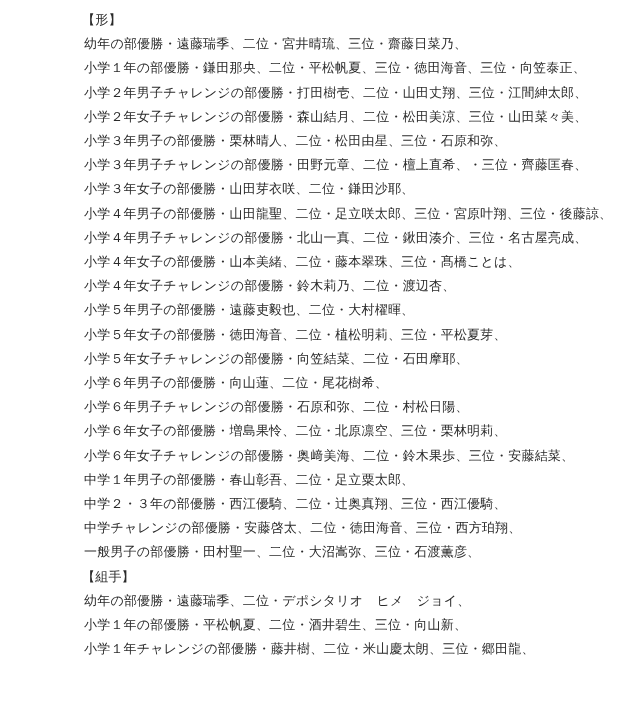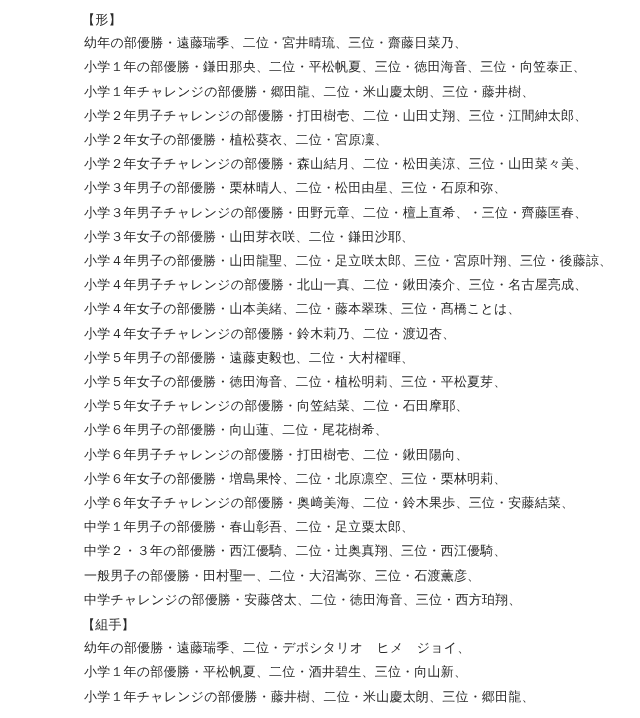--- a/index.html
+++ b/index.html
@@ -23,53 +23,50 @@
       color: #2a2a2a;
       line-height: 24.2px;
       letter-spacing: 0.2px;
     }
     .section-heading {
       white-space: nowrap;
       margin-left: -2px;
     }
     .result-line {
       white-space: nowrap;
-      font-family: Liberation Mono, monospace;
     }
   </style>
 </head>
 <body>
 
 <div class="page">
   <div>
     <div class="section-heading">【形】</div>
     <div class="result-line">幼年の部優勝・遠藤瑞季、二位・宮井晴琉、三位・齋藤日菜乃、</div>
     <div class="result-line">小学１年の部優勝・鎌田那央、二位・平松帆夏、三位・徳田海音、三位・向笠泰正、</div>
-    <div class="result-line">小学１年チャレンジの部優勝・郷田龍、二位・米山慶太朗、三位・藤井樹、</div>
     <div class="result-line">小学２年男子チャレンジの部優勝・打田樹壱、二位・山田丈翔、三位・江間紳太郎、</div>
-    <div class="result-line">小学２年女子の部優勝・植松葵衣、二位・宮原凜、</div>
     <div class="result-line">小学２年女子チャレンジの部優勝・森山結月、二位・松田美涼、三位・山田菜々美、</div>
     <div class="result-line">小学３年男子の部優勝・栗林晴人、二位・松田由星、三位・石原和弥、</div>
     <div class="result-line">小学３年男子チャレンジの部優勝・田野元章、二位・檀上直希、・三位・齊藤匡春、</div>
     <div class="result-line">小学３年女子の部優勝・山田芽衣咲、二位・鎌田沙耶、</div>
     <div class="result-line">小学４年男子の部優勝・山田龍聖、二位・足立咲太郎、三位・宮原叶翔、三位・後藤諒、</div>
     <div class="result-line">小学４年男子チャレンジの部優勝・北山一真、二位・鍬田湊介、三位・名古屋亮成、</div>
     <div class="result-line">小学４年女子の部優勝・山本美緒、二位・藤本翠珠、三位・髙橋ことは、</div>
     <div class="result-line">小学４年女子チャレンジの部優勝・鈴木莉乃、二位・渡辺杏、</div>
     <div class="result-line">小学５年男子の部優勝・遠藤吏毅也、二位・大村櫂暉、</div>
     <div class="result-line">小学５年女子の部優勝・徳田海音、二位・植松明莉、三位・平松夏芽、</div>
     <div class="result-line">小学５年女子チャレンジの部優勝・向笠結菜、二位・石田摩耶、</div>
     <div class="result-line">小学６年男子の部優勝・向山蓮、二位・尾花樹希、</div>
-    <div class="result-line">小学６年男子チャレンジの部優勝・打田樹壱、二位・鍬田陽向、</div>
+    <div class="result-line">小学６年男子チャレンジの部優勝・石原和弥、二位・村松日陽、</div>
     <div class="result-line">小学６年女子の部優勝・増島果怜、二位・北原凛空、三位・栗林明莉、</div>
     <div class="result-line">小学６年女子チャレンジの部優勝・奥﨑美海、二位・鈴木果歩、三位・安藤結菜、</div>
     <div class="result-line">中学１年男子の部優勝・春山彰吾、二位・足立粟太郎、</div>
     <div class="result-line">中学２・３年の部優勝・西江優騎、二位・辻奥真翔、三位・西江優騎、</div>
+    <div class="result-line">中学チャレンジの部優勝・安藤啓太、二位・徳田海音、三位・西方珀翔、</div>
     <div class="result-line">一般男子の部優勝・田村聖一、二位・大沼嵩弥、三位・石渡薫彦、</div>
-    <div class="result-line">中学チャレンジの部優勝・安藤啓太、二位・徳田海音、三位・西方珀翔、</div>
   </div>
   <div>
     <div class="section-heading">【組手】</div>
     <div class="result-line">幼年の部優勝・遠藤瑞季、二位・デポシタリオ　ヒメ　ジョイ、</div>
     <div class="result-line">小学１年の部優勝・平松帆夏、二位・酒井碧生、三位・向山新、</div>
     <div class="result-line">小学１年チャレンジの部優勝・藤井樹、二位・米山慶太朗、三位・郷田龍、</div>
 
   </div>
 </div>
 

